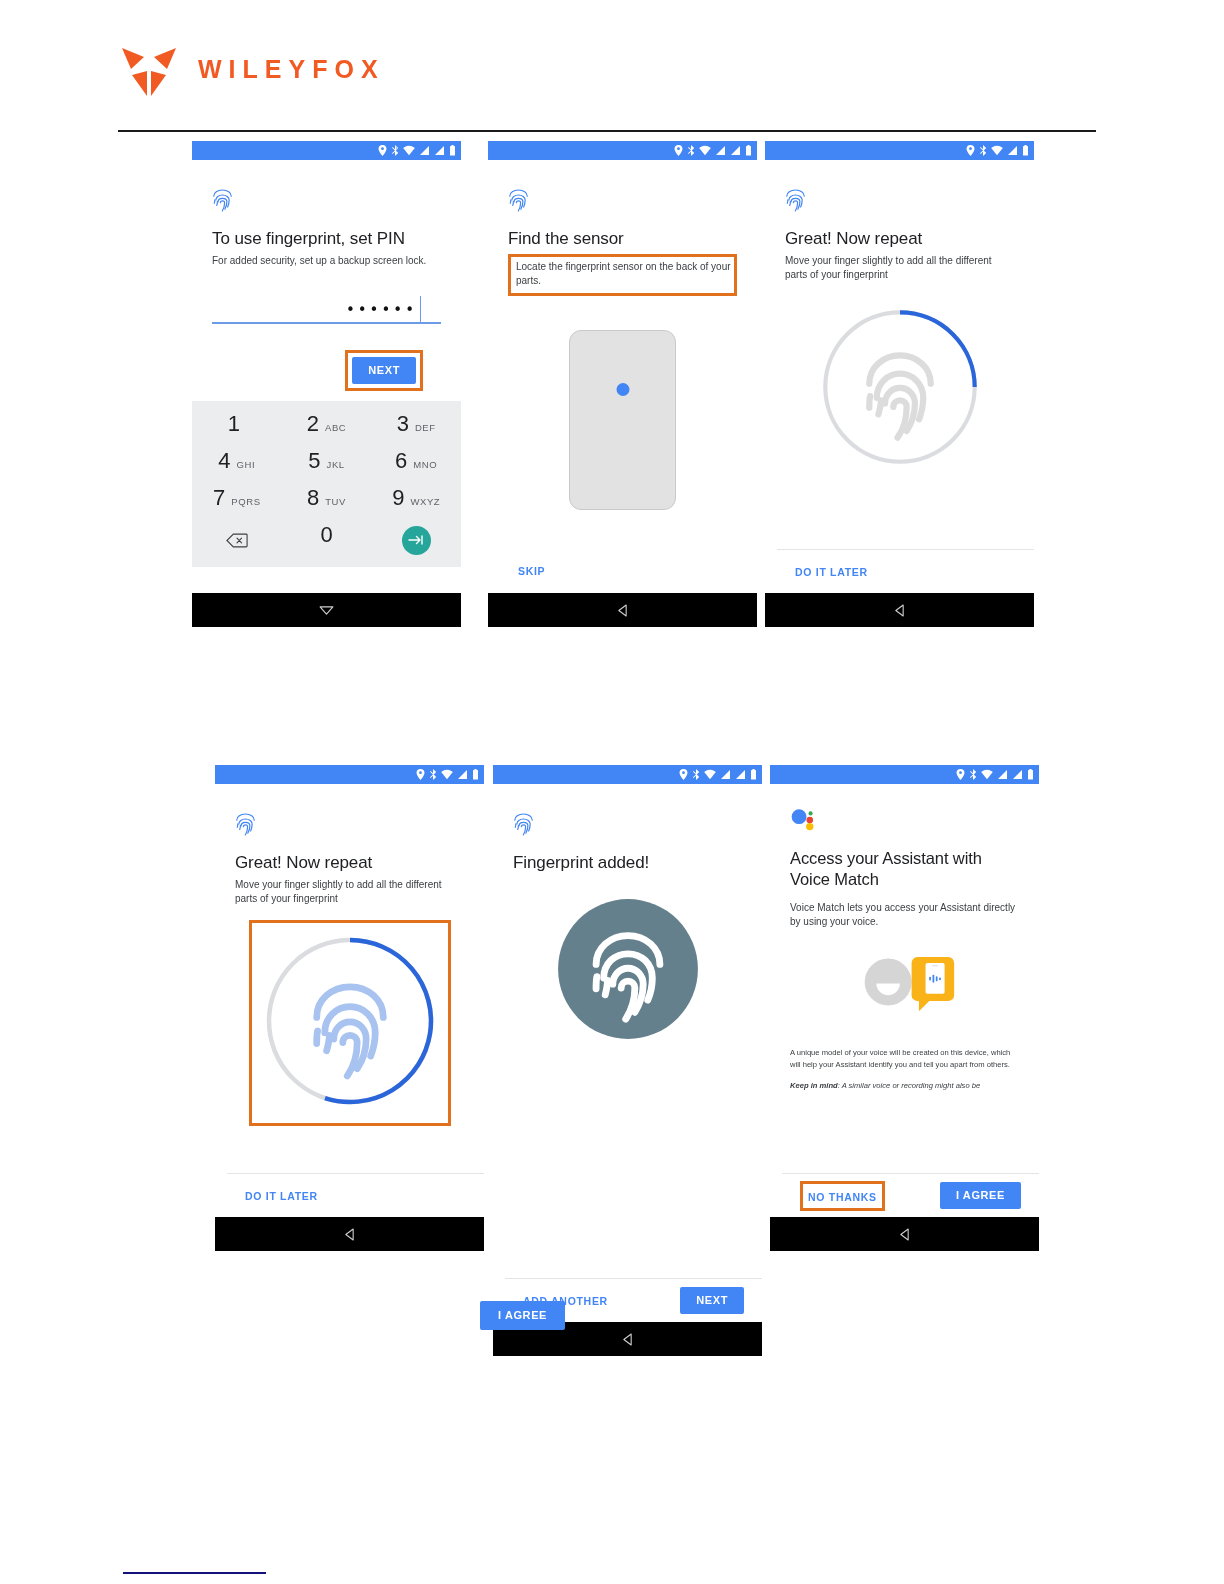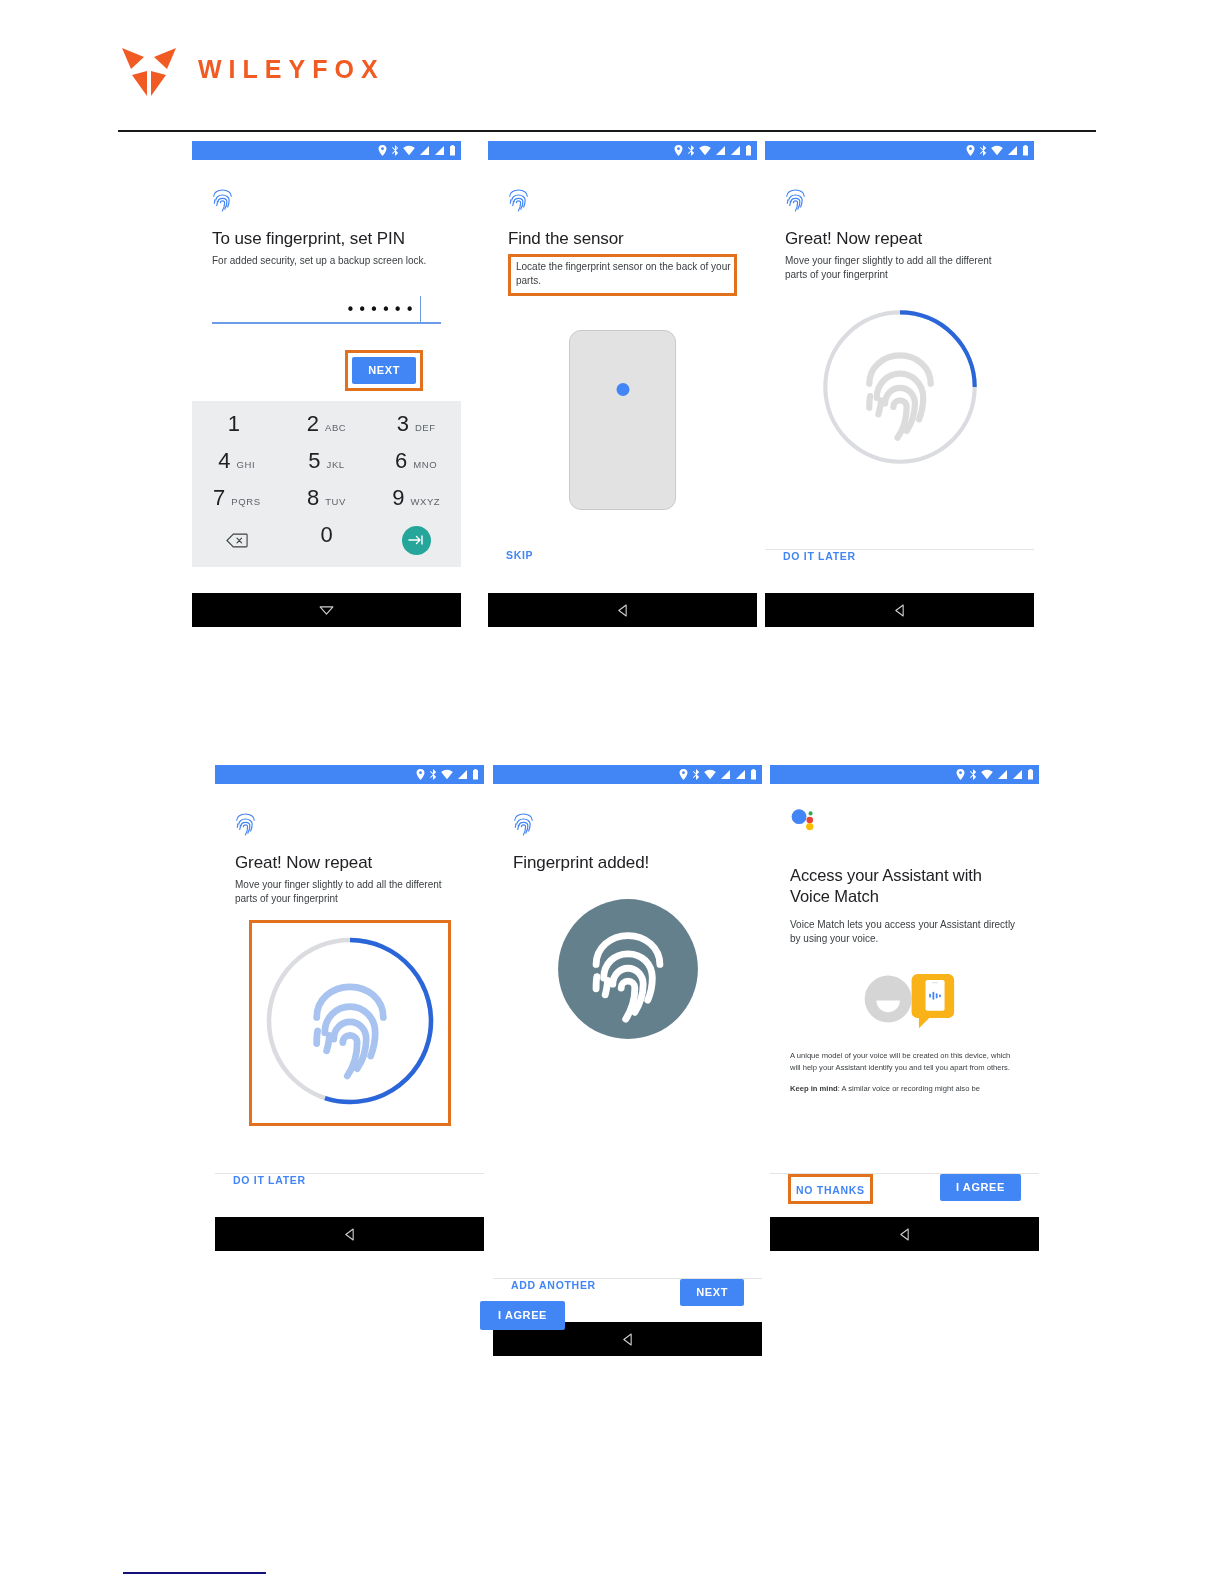--- a/index.html
+++ b/index.html
@@ -30,21 +30,21 @@
   .statusbar .sicon{display:block;}
   .screen{background:#ffffff;position:relative;}
   .navbar{background:#000000;display:flex;align-items:center;justify-content:center;}
   .navbar svg{display:block;}
 
   .fp-head-icon{margin:0 0 12px 0;}
   .h-title{
     font-size:17px;color:#202124;font-weight:normal;margin:0 0 5px 0;
     letter-spacing:-0.1px;line-height:1.15;
   }
-  .h-title.big{font-size:16.5px;margin-top:17px;}
+  .h-title.big{font-size:16.5px;}
   .h-body{font-size:10px;color:#3c4043;line-height:1.42;margin:0;}
 
   .content-pad{padding:28px 20px 0 20px;}
 
   .pin-row{margin-top:26px;display:flex;justify-content:center;position:relative;}
   .pin-field{width:232px;border-bottom:2px solid #6c9ce8;height:28px;position:relative;}
   .pin-dots{
     position:absolute;right:24px;bottom:4px;color:#111;font-size:15px;letter-spacing:3px;
     font-family:"DejaVu Sans",sans-serif;line-height:1;
   }
@@ -79,22 +79,22 @@
     width:105px;height:178px;background:#e2e2e2;border:1px solid #c9c9c9;
     border-radius:12px;position:relative;
   }
   .sensor-dot{
     position:absolute;left:50%;top:52px;transform:translateX(-50%);
     width:13px;height:13px;border-radius:50%;background:#4285f4;
   }
 
   
   .action-bar{
-    position:absolute;left:0;right:0;bottom:0;height:44px;
-    display:flex;align-items:flex-start;justify-content:space-between;
+    position:absolute;left:12px;right:0;bottom:0;height:44px;
+    display:flex;align-items:center;justify-content:space-between;
     padding:0 18px;box-sizing:border-box;border-top:1px solid #e4e4e4;
   }
   .action-bar.noline{border-top:none;}
   .link-btn{
     color:#4285f4;font-size:10.5px;font-weight:bold;letter-spacing:0.7px;cursor:pointer;
   }
 
   
   .solo-agree{position:absolute;left:480px;top:1301px;}
 
@@ -544,23 +544,23 @@
             <rect x="112" y="19" width="8" height="1.6" rx="0.8" fill="#dadce0"></rect>
             <g fill="#4285f4">
               <rect x="108" y="35" width="2.4" height="5" rx="1"></rect>
               <rect x="112.5" y="32" width="2.4" height="11" rx="1.2"></rect>
               <rect x="117" y="34" width="2.4" height="7" rx="1.2"></rect>
               <rect x="121.5" y="36" width="2.4" height="3.5" rx="1"></rect>
             </g>
           </svg>
         </div>
 
-        <div style="margin-top:20px;width:230px;">
+        <div style="margin-top:34px;width:230px;">
           <p class="note-sm">A unique model of your voice will be created on this device, which will help your Assistant identify you and tell you apart from others.</p>
-          <p class="note-sm" style="margin-top:10px;">
+          <p class="note-sm" style="margin-top:10px;font-style:italic;">
             <b>Keep in mind</b><span>: A similar voice or recording might also be</span>
           </p>
         </div>
       </div>
 
       <div class="action-bar">
         <span class="hl-box" style="padding:3px 5px;">
           <span class="link-btn">NO THANKS</span>
         </span>
         <button class="btn-blue">I AGREE</button>

